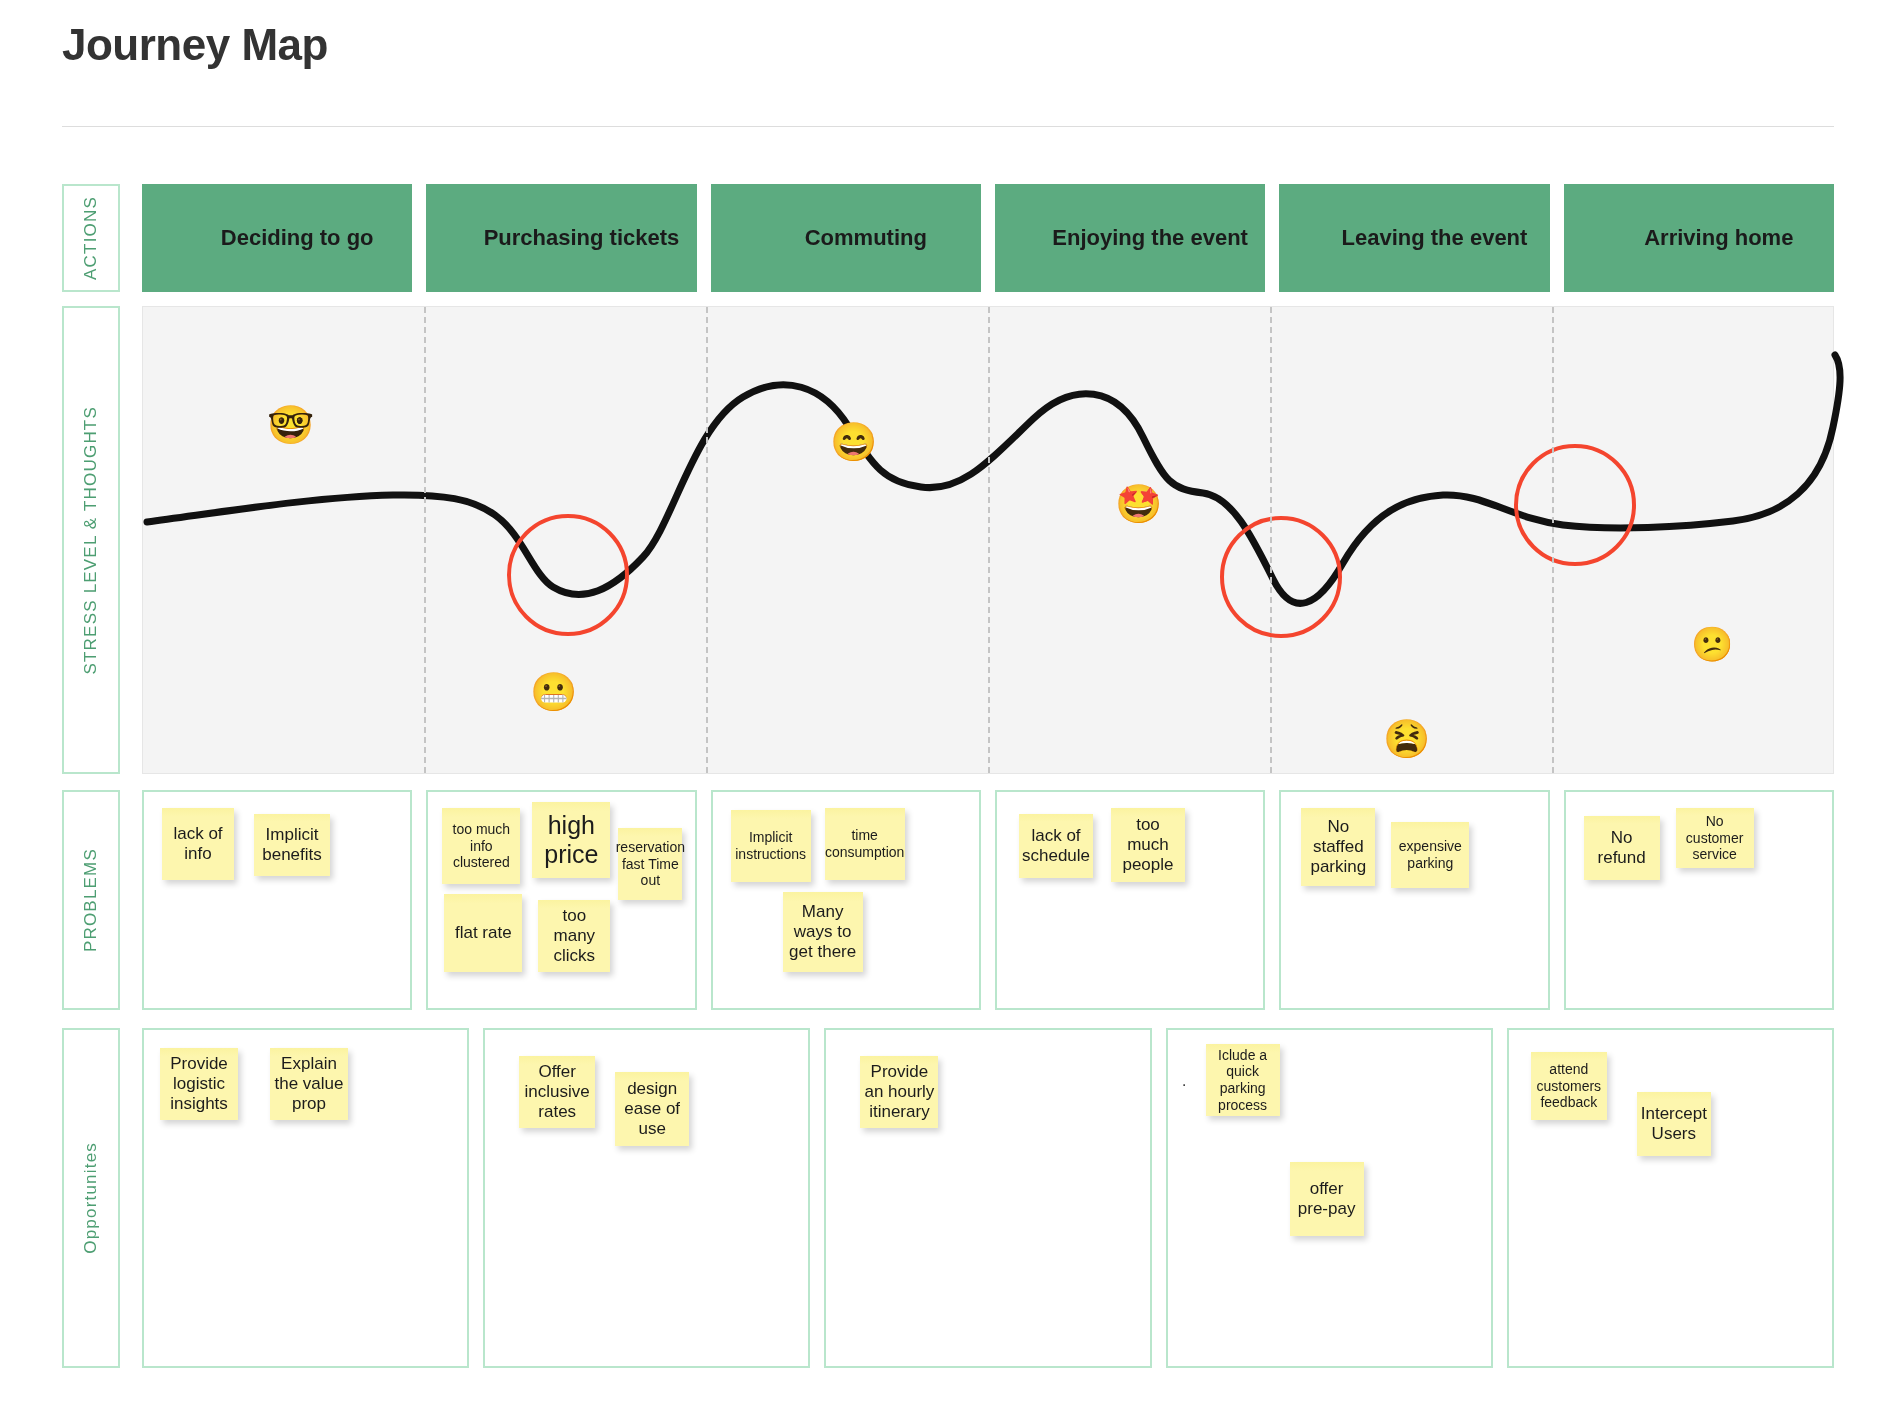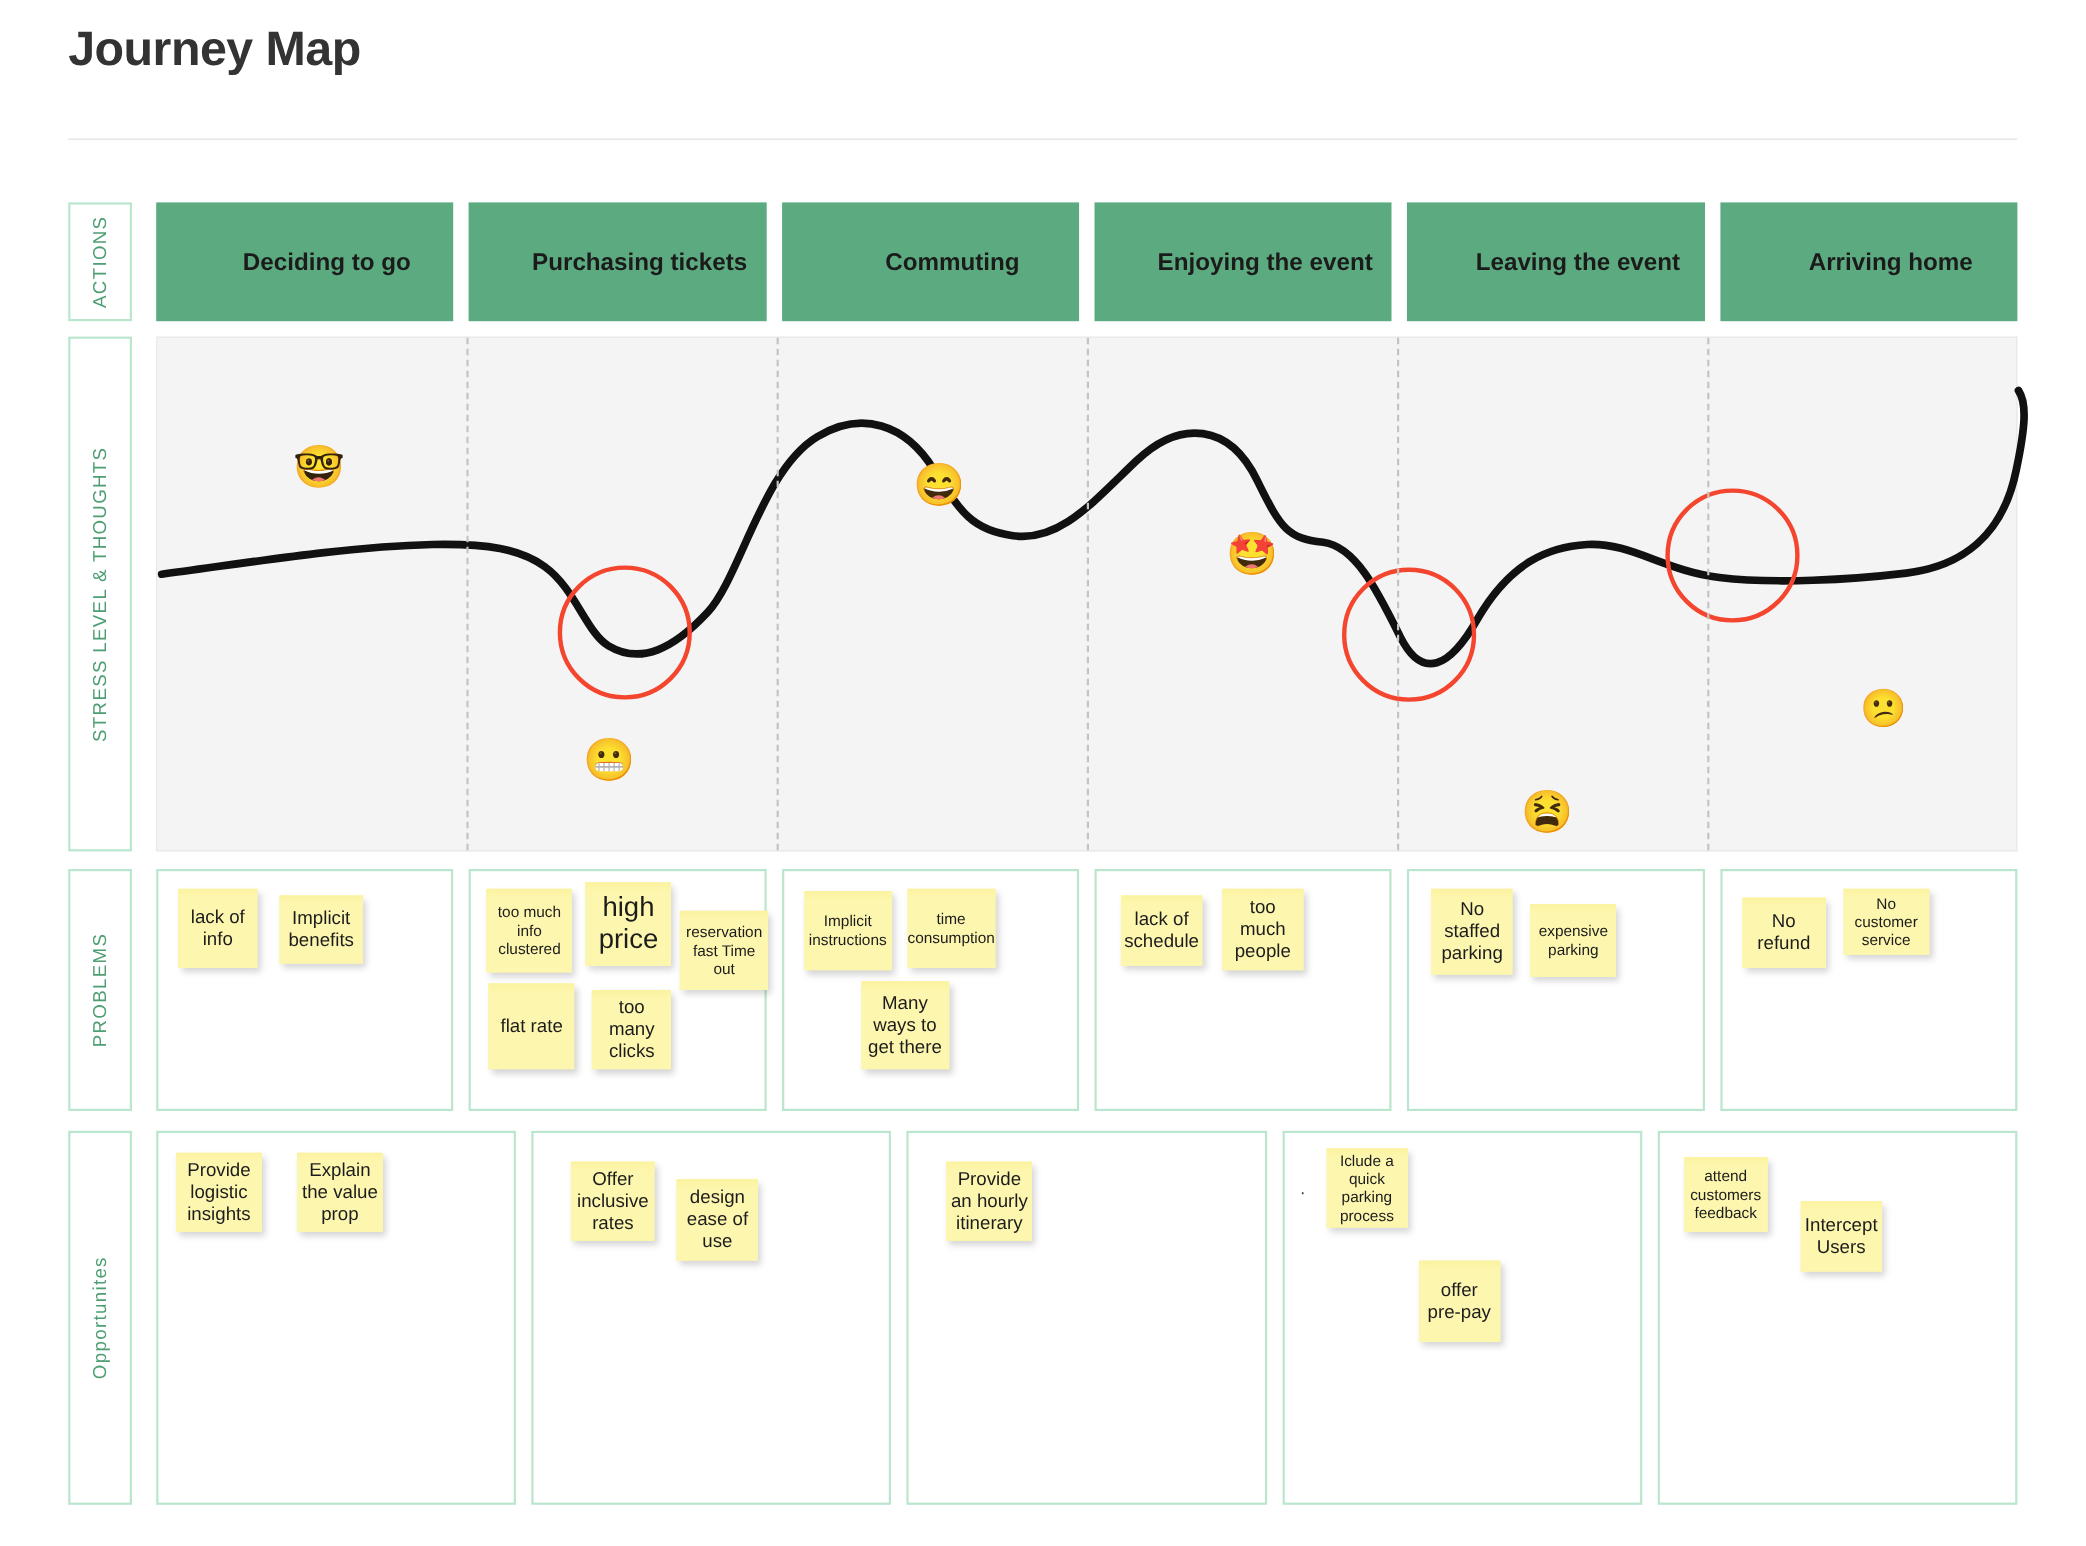--- a/index.html
+++ b/index.html
@@ -197,21 +197,21 @@
   </div>
 
   <div class="grid-row problems" id="problems-row">
       <div class="grid-cell">
         <div class="note md" style="left: 18px; top: 16px; width: 72px; height: 72px;">lack of info</div>
         <div class="note md" style="left: 110px; top: 22px; width: 76px; height: 62px;">Implicit benefits</div>
       </div>
       <div class="grid-cell">
         <div class="note sm" style="left: 14px; top: 16px; width: 78px; height: 76px;">too much info clustered</div>
         <div class="note lg" style="left: 104px; top: 10px; width: 78px; height: 76px;">high price</div>
-        <div class="note sm" style="left: 190px; top: 36px; width: 80px; height: 72px;">reservation fast Time out</div>
+        <div class="note sm" style="left: 190px; top: 36px; width: 64px; height: 72px;">reservation fast Time out</div>
         <div class="note md" style="left: 16px; top: 102px; width: 78px; height: 78px;">flat rate</div>
         <div class="note md" style="left: 110px; top: 108px; width: 72px; height: 72px;">too many clicks</div>
       </div>
       <div class="grid-cell">
         <div class="note sm" style="left: 18px; top: 18px; width: 80px; height: 72px;">Implicit instructions</div>
         <div class="note sm" style="left: 112px; top: 16px; width: 80px; height: 72px;">time consumption</div>
         <div class="note md" style="left: 70px; top: 100px; width: 80px; height: 80px;">Many ways to get there</div>
       </div>
       <div class="grid-cell">
         <div class="note md" style="left: 22px; top: 22px; width: 74px; height: 64px;">lack of schedule</div>
@@ -234,21 +234,21 @@
       </div>
       <div class="grid-cell">
         <div class="note md" style="left: 34px; top: 26px; width: 76px; height: 72px;">Offer inclusive rates</div>
         <div class="note md" style="left: 130px; top: 42px; width: 74px; height: 74px;">design ease of use</div>
       </div>
       <div class="grid-cell">
         <div class="note md" style="left: 34px; top: 26px; width: 78px; height: 72px;">Provide an hourly itinerary</div>
       </div>
       <div class="grid-cell">
         <div class="note sm" style="left: 38px; top: 14px; width: 74px; height: 72px;">Iclude a quick parking process</div>
-        <div class="note md" style="left: 122px; top: 116px; width: 74px; height: 74px;">offer pre-pay</div>
+        <div class="note md" style="left: 122px; top: 132px; width: 74px; height: 74px;">offer pre-pay</div>
         <div class="dot-mark" style="left: 14px; top: 46px;">·</div>
       </div>
       <div class="grid-cell">
         <div class="note sm" style="left: 22px; top: 22px; width: 76px; height: 68px;">attend customers feedback</div>
         <div class="note md" style="left: 128px; top: 62px; width: 74px; height: 64px;">Intercept Users</div>
       </div>
     </div>
 
 </div>
 

